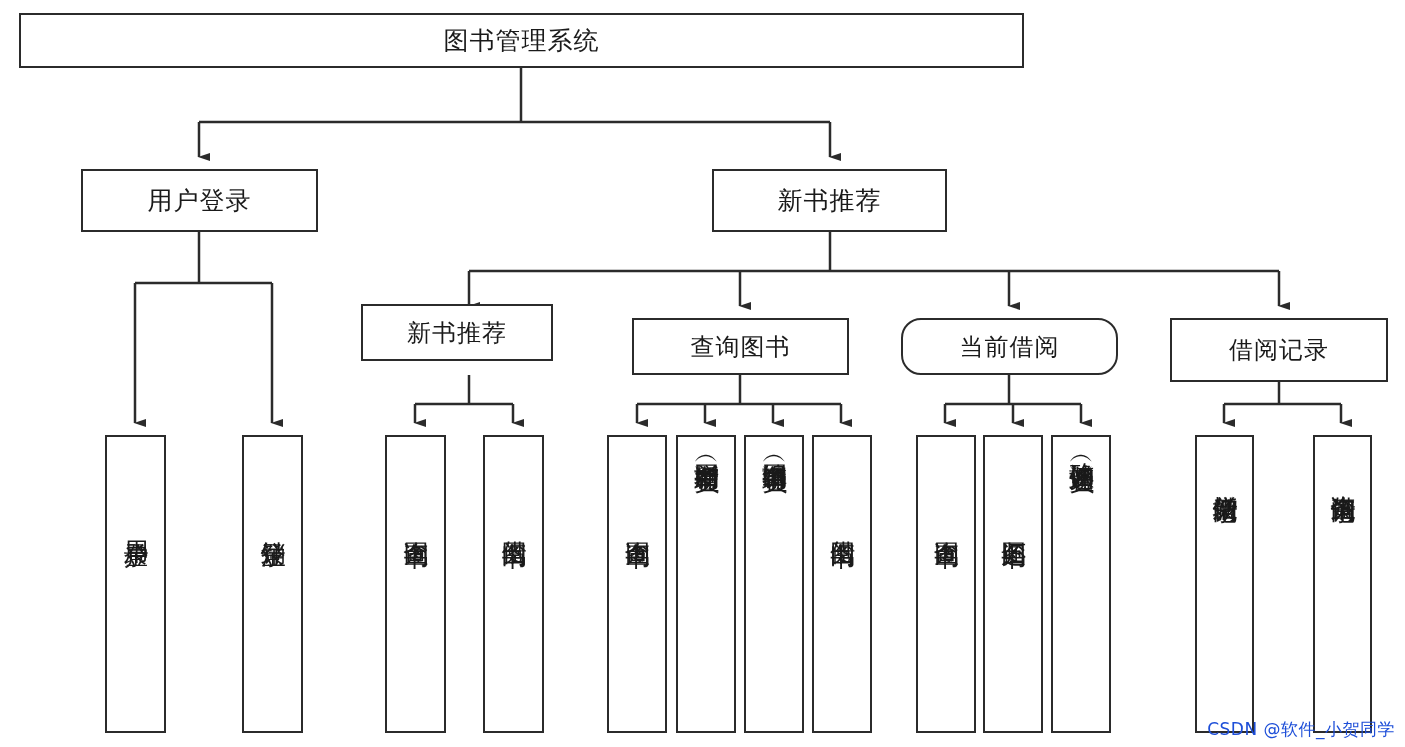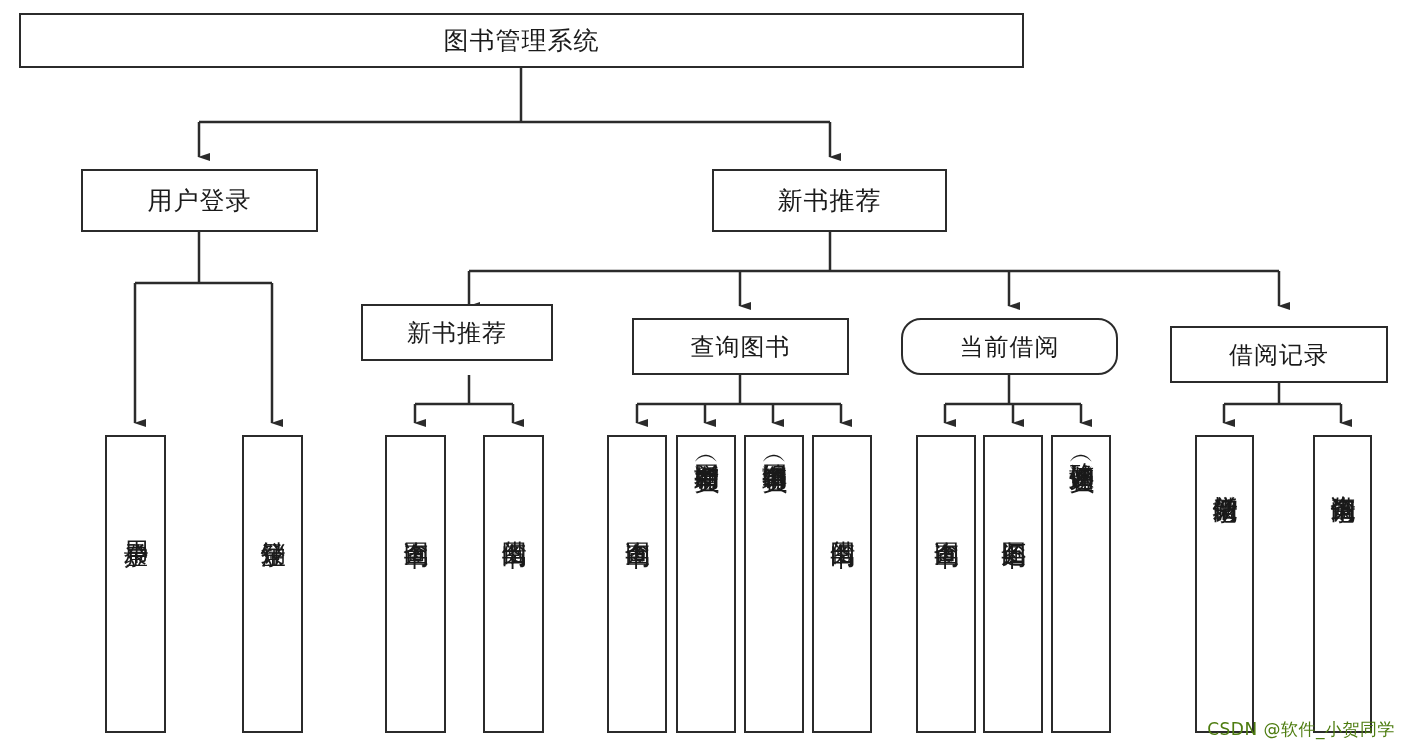--- a/index.html
+++ b/index.html
@@ -61,21 +61,21 @@
   .htext {
     line-height: 1;
     letter-spacing: 1px;
     white-space: nowrap;
   }
   #watermark {
     position: absolute;
     right: 10px;
     bottom: 6px;
     font-size: 17px;
-    color: #4d7c0f;
+    color: #1d4ed8;
     letter-spacing: 0.5px;
     white-space: nowrap;
     text-align: center;
   }
 </style>
 </head>
 <body>
 
 <div id="canvas">
 
@@ -142,21 +142,21 @@
 
   <div class="node level3" style="left:361px; top:304px; width:192px; height:57px;">
     <span class="htext">新书推荐</span>
   </div>
   <div class="node level3" style="left:632px; top:318px; width:217px; height:57px;">
     <span class="htext">查询图书</span>
   </div>
   <div class="node level3" style="left:901px; top:318px; width:217px; height:57px;border-radius:20px;">
     <span class="htext">当前借阅</span>
   </div>
-  <div class="node level3" style="left:1170px; top:326px; width:218px; height:57px;">
+  <div class="node level3" style="left:1170px; top:318px; width:218px; height:64px;">
     <span class="htext">借阅记录</span>
   </div>
 
   <div class="node leaf" style="left:105px; top:435px; width:61px; height:298px; padding-top:84px;">
     <span class="vtext">用户登录</span>
   </div>
   <div class="node leaf" style="left:242px; top:435px; width:61px; height:298px; padding-top:84px;">
     <span class="vtext">注销登录</span>
   </div>
 

